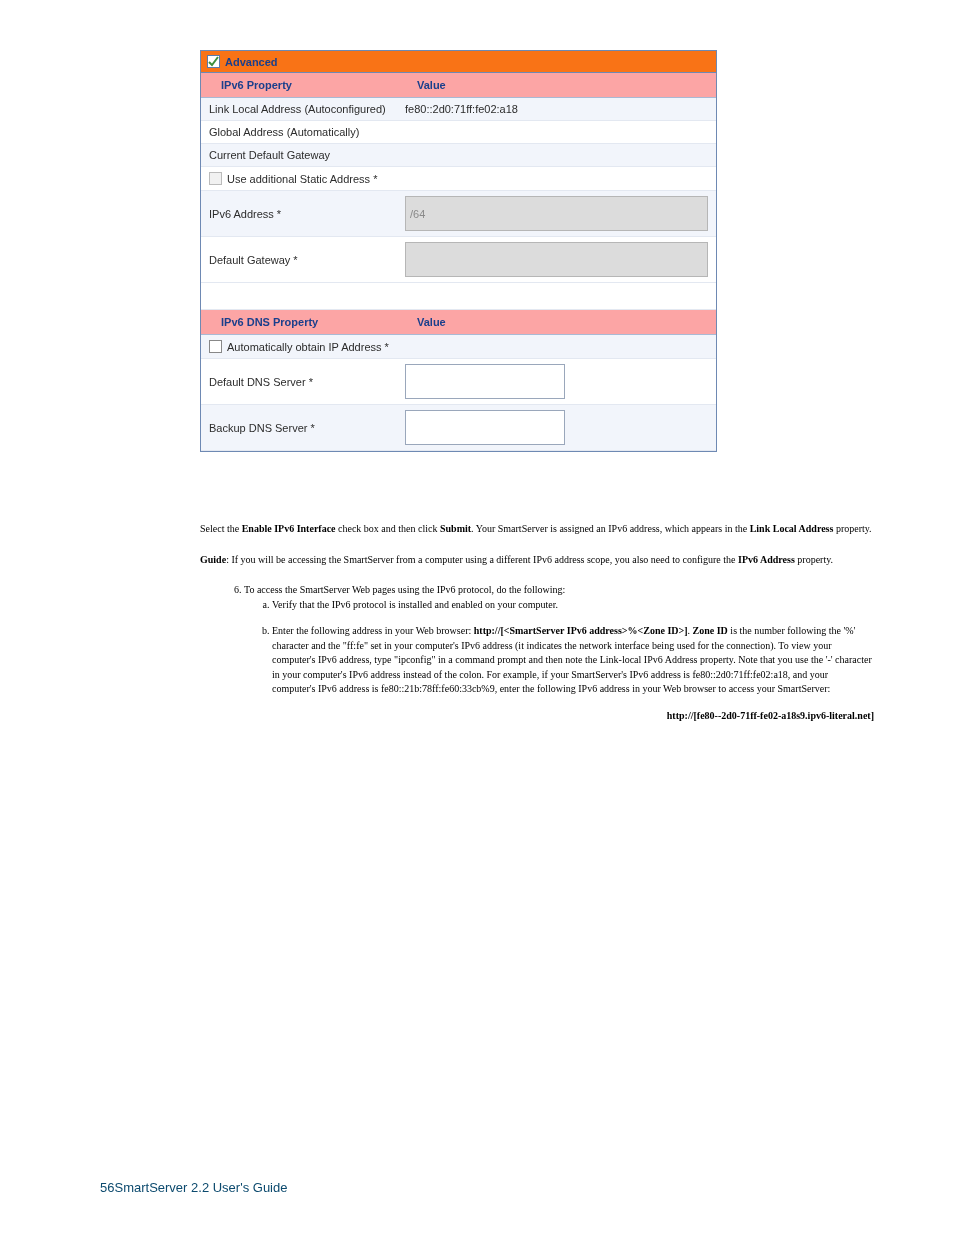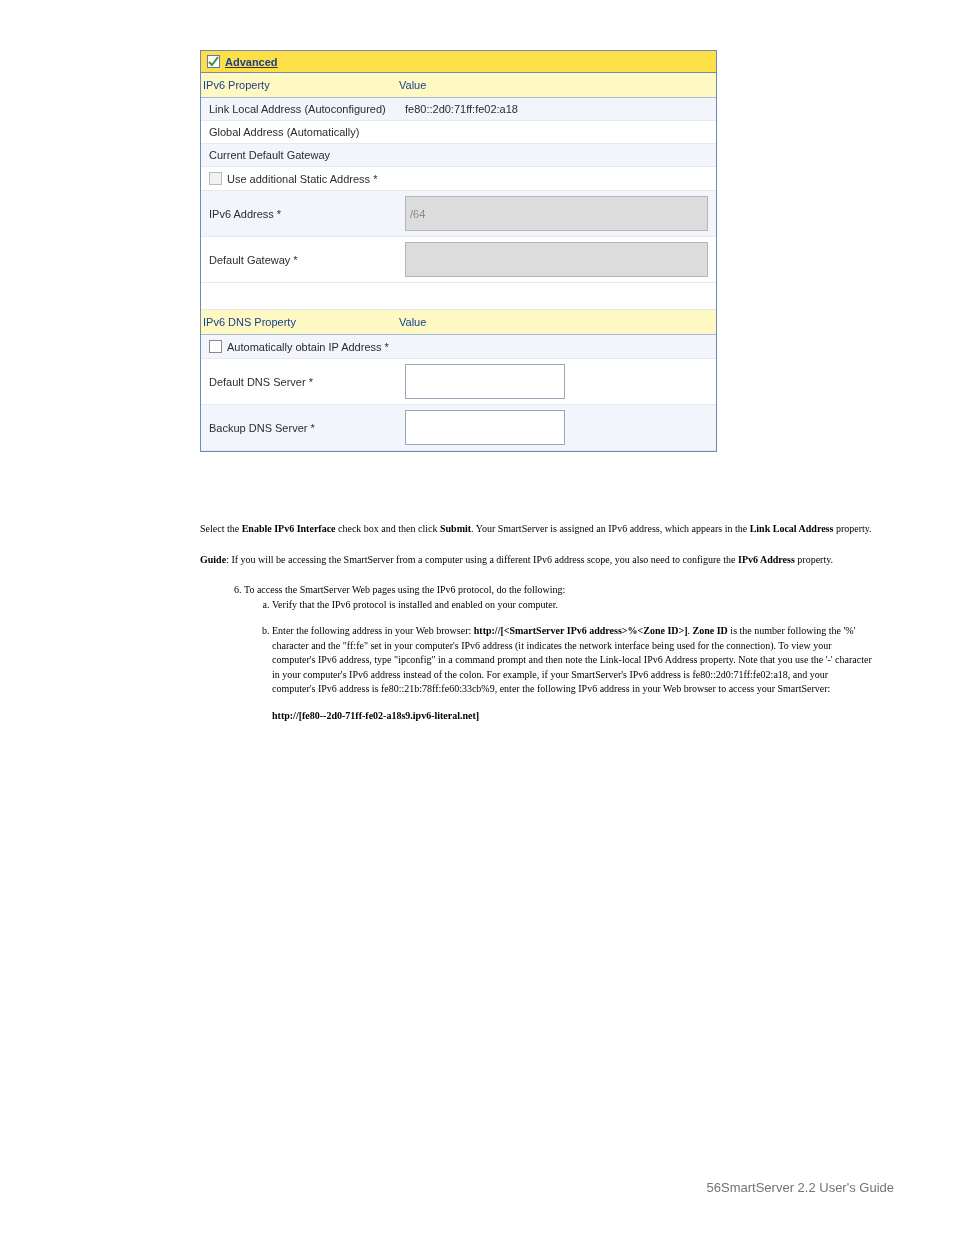--- a/index.html
+++ b/index.html
@@ -16,26 +16,25 @@
     position: relative;
     box-sizing: border-box;
     padding: 50px 60px 40px 100px;
   }
   .ui-panel {
     margin-left: 100px;
     width: 515px;
     border: 1px solid #6e89b3;
   }
   .panel-header {
-    background: #fde047;
+    background: #f97316;
     padding: 4px 6px;
     border-bottom: 1px solid #6e89b3;
     display: flex;
     align-items: center;
-    text-decoration: underline;
   }
   .panel-header .chk {
     display: inline-block;
     width: 11px;
     height: 11px;
     border: 1px solid #5b7aa8;
     background: #fff;
     margin-right: 5px;
     position: relative;
   }
@@ -43,27 +42,27 @@
   .panel-header .title {
     color: #1a3f8c;
     font-weight: bold;
     font-size: 11px;
   }
   table.props {
     width: 100%;
     border-collapse: collapse;
   }
   table.props th {
-    background: #fef9c3;
+    background: #fca5a5;
     color: #1a3f8c;
     text-align: left;
     font-size: 11px;
-    padding: 6px 2px;
+    padding: 6px 20px;
     border-bottom: 1px solid #a9b9d4;
-    font-weight: normal;
+    font-weight: bold;
   }
   table.props td {
     padding: 5px 8px;
     border-bottom: 1px solid #e3e8f1;
     vertical-align: middle;
     font-size: 11px;
     color: #2c2c2c;
   }
   table.props tr:nth-child(odd) td { background: #ffffff; }
   table.props tr:nth-child(even) td { background: #f2f5fb; }
@@ -116,22 +115,22 @@
     margin: 16px;
   }
   .footer {
     position: absolute;
     bottom: 40px;
     left: 100px;
     right: 60px;
     font-family: Arial, Helvetica, sans-serif;
     font-size: 13px;
     display: flex;
-    justify-content: flex-end;
-    color: #737373;
+    justify-content: flex-start;
+    color: #0c4a6e;
   }
 </style>
 </head>
 <body>
 
 <div class="page">
 
   <div class="ui-panel">
     <div class="panel-header">
       <span class="chk">
@@ -214,21 +213,21 @@
     <p>
       <span class="bold">Guide</span><span>: If you will be accessing the SmartServer from a computer using a different IPv6 address scope, you also need to configure the </span><span class="bold">IPv6 Address</span><span> property.</span>
     </p>
     <ol class="nums" start="6">
       <li>
         <span>To access the SmartServer Web pages using the IPv6 protocol, do the following:</span>
         <ol class="letters">
           <li>Verify that the IPv6 protocol is installed and enabled on your computer.</li>
           <li>
             <span>Enter the following address in your Web browser: </span><span class="bold">http://[&lt;SmartServer IPv6 address&gt;%&lt;Zone ID&gt;]</span><span>. </span><span class="bold">Zone ID</span><span> is the number following the '%' character and the "ff:fe" set in your computer's IPv6 address (it indicates the network interface being used for the connection). To view your computer's IPv6 address, type "ipconfig" in a command prompt and then note the Link-local IPv6 Address property. Note that you use the '-' character in your computer's IPv6 address instead of the colon.  For example, if your SmartServer's IPv6 address is fe80::2d0:71ff:fe02:a18, and your computer's IPv6 address is fe80::21b:78ff:fe60:33cb%9, enter the following IPv6 address in your Web browser to access your SmartServer:</span>
-            <p class="bold" style="margin-top:12px;">http://[fe80--2d0-71ff-fe02-a18s9.ipv6-literal.net]</p>
+            <p class="bold" style="margin-top:12px;text-align:right;">http://[fe80--2d0-71ff-fe02-a18s9.ipv6-literal.net]</p>
           </li>
         </ol>
       </li>
     </ol>
   </div>
 
   <div class="footer">
     <span>56</span>
     <span>SmartServer 2.2 User's Guide</span>
   </div>

